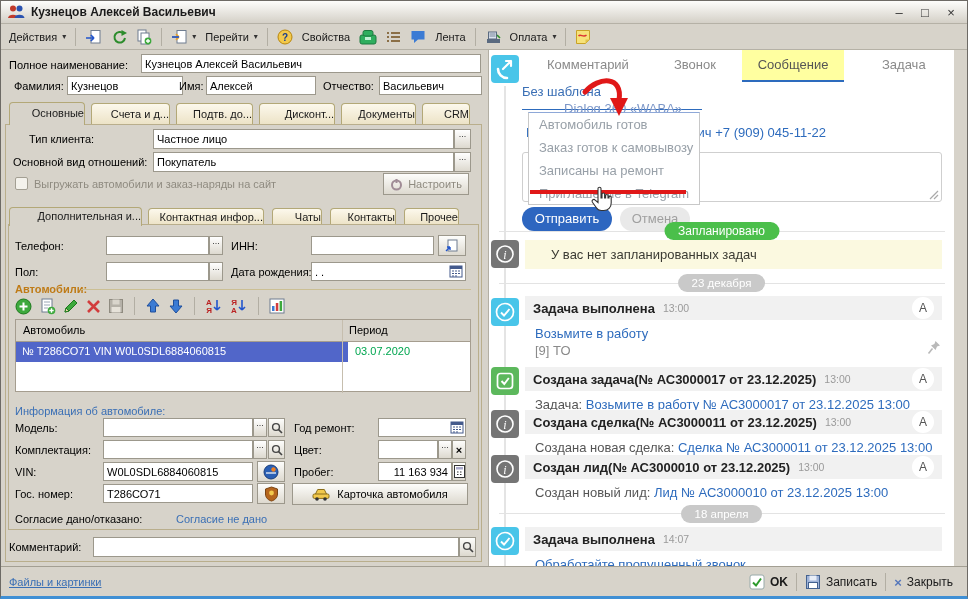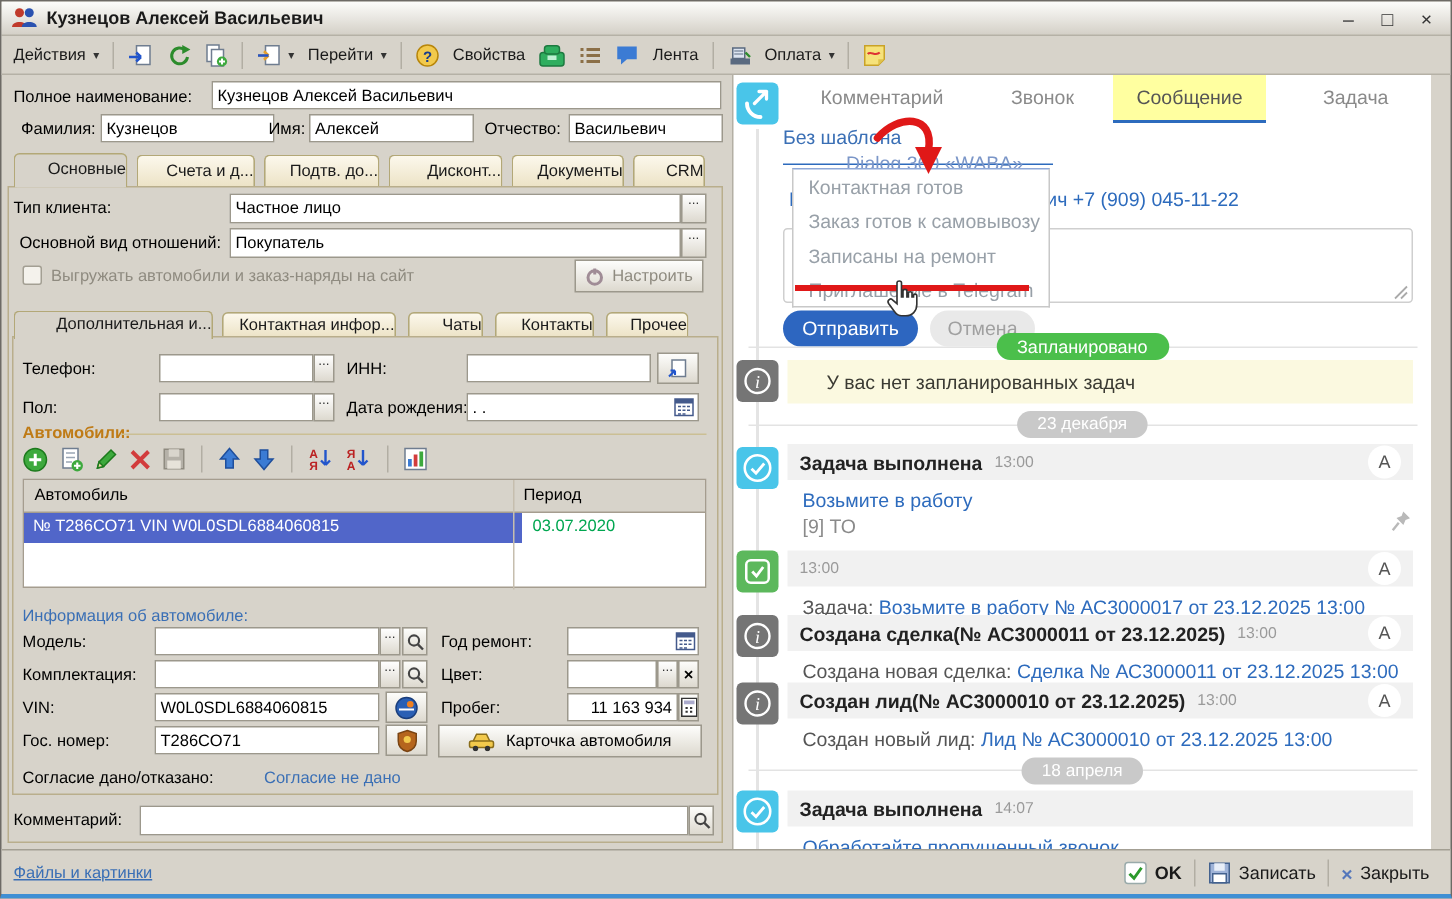--- a/index.html
+++ b/index.html
@@ -187,21 +187,21 @@
     <input class="a inp" style="left: 378px; top: 26px; width: 103px; height: 19px;" value="Васильевич">
 
     <div class="tab active" style="left:8px;top:52px;width:74px">Основные</div>
     <div class="tab" style="left:90px;top:53px;width:77px">Счета и д...</div>
     <div class="tab" style="left:175px;top:53px;width:75px">Подтв. до...</div>
     <div class="tab" style="left:258px;top:53px;width:74px">Дисконт...</div>
     <div class="tab" style="left:340px;top:53px;width:73px">Документы</div>
     <div class="tab" style="left:421px;top:53px;width:46px">CRM</div>
     <div class="a pagebox" style="left:4px;top:74px;width:477px;height:438px"></div>
 
-    <span class="a lbl" style="left:8px;top:83px;z-index:3">Тип клиента:</span>
+    <span class="a lbl" style="left:28px;top:83px;z-index:3">Тип клиента:</span>
     <input class="a inp" style="left: 152px; top: 79px; width: 301px; height: 20px; z-index: 3;" value="Частное лицо">
     <span class="a dots" style="left:453px;top:79px;width:17px;height:20px;z-index:3"></span>
     <span class="a lbl" style="left:12px;top:106px;z-index:3">Основной вид отношений:</span>
     <input class="a inp" style="left: 152px; top: 102px; width: 301px; height: 20px; z-index: 3;" value="Покупатель">
     <span class="a dots" style="left:453px;top:102px;width:17px;height:20px;z-index:3"></span>
 
     <span class="a" style="left:14px;top:127px;width:13px;height:13px;background:#f4f2ec;border:1px solid #a39f93;border-radius:2px;z-index:3"></span>
     <span class="a lbl grayed" style="left:33px;top:128px;z-index:3">Выгружать автомобили и заказ-наряды на сайт</span>
     <span class="a fbtn grayed" style="left:382px;top:123px;width:86px;height:22px;z-index:3;gap:5px;font-size:11px">
       <svg width="13" height="13" viewBox="0 0 13 13">
@@ -435,21 +435,21 @@
     <textarea class="a msgbox" style="left: 33px; top: 102px; width: 420px; height: 50px;"></textarea>
     <span class="a" style="left:438px;top:138px;z-index:2">
         <svg width="12" height="12" viewBox="0 0 12 12">
           <path d="M3 11L11 3M7 11l4-4" stroke="#aaa" stroke-width="1.2"></path>
         </svg>
       </span>
     <span class="a send-btn" style="left:33px;top:157px;width:90px;height:24px">Отправить</span>
     <span class="a cancel-btn" style="left:131px;top:157px;width:70px;height:24px">Отмена</span>
 
     <div class="a dropdown" style="left:39px;top:62px;width:172px;height:93px">
-      <div class="dd-item">Контактная готов</div>
+      <div class="dd-item">Автомобиль готов</div>
       <div class="dd-item">Заказ готов к самовывозу</div>
       <div class="dd-item">Записаны на ремонт</div>
       <div class="dd-item">Приглашение в Telegram</div>
     </div>
     <span class="a" style="left:41px;top:140px;width:156px;height:4px;background:#e01818;z-index:6"></span>
     <span class="a" style="left:92px;top:24px;z-index:6">
       <svg width="54" height="44" viewBox="0 0 54 44">
           <path d="M4 18C18 2 42 2 38 26" fill="none" stroke="#e01818" stroke-width="5" stroke-linecap="round"></path>
           <polygon points="29,24 47,24 38,42" fill="#e01818"></polygon>
         </svg>
@@ -496,20 +496,21 @@
         </svg>
     </span>
 
     <span class="a feed-icon" style="left:2px;top:317px;background:#5cb85c">
       <svg width="28" height="28" viewBox="0 0 28 28">
           <rect x="6.5" y="6.5" width="15" height="15" rx="3" fill="none" stroke="#fff" stroke-width="1.7"></rect>
           <path d="M10.5 14l2.8 3 4.5-6" fill="none" stroke="#fff" stroke-width="1.9"></path>
         </svg>
     </span>
     <div class="a card-head" style="left:36px;top:317px;width:417px">
+      <span class="card-title">Создана задача(№ АС3000017 от 23.12.2025)</span>
       <span class="card-time">13:00</span>
       <span class="avatar">А</span>
     </div>
     <span class="a" style="left:46px;top:347px;white-space:nowrap"><span class="body-prefix">Задача: </span><span class="body-link">Возьмите в работу № АС3000017 от 23.12.2025 13:00</span></span>
 
     <span class="a feed-icon" style="left:2px;top:360px;background:#757575">
       <svg width="28" height="28" viewBox="0 0 28 28">
           <circle cx="14" cy="14" r="8" fill="none" stroke="#fff" stroke-width="1.6"></circle>
           <text x="14" y="18.5" font-size="12" fill="#fff" font-family="Liberation Serif,serif" font-style="italic" text-anchor="middle">i</text>
         </svg>

